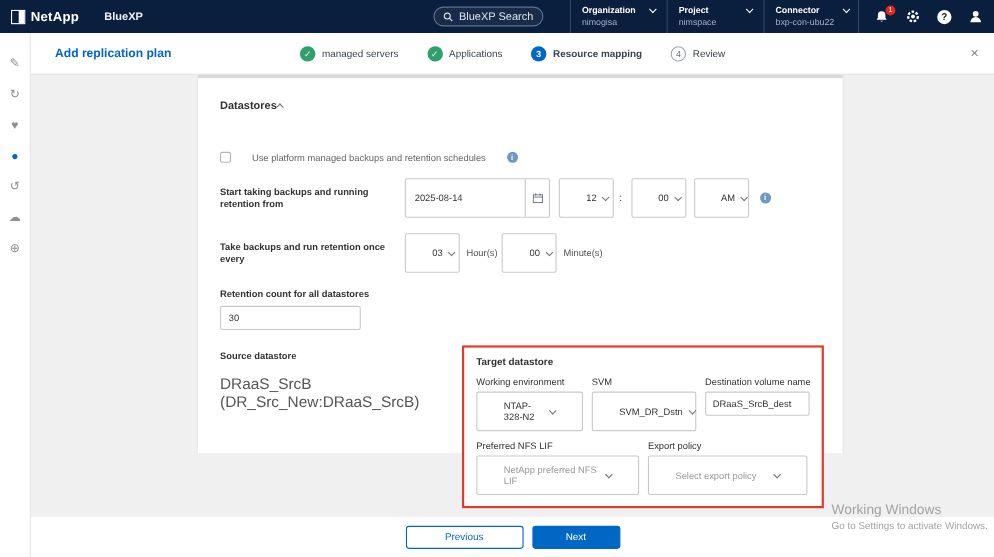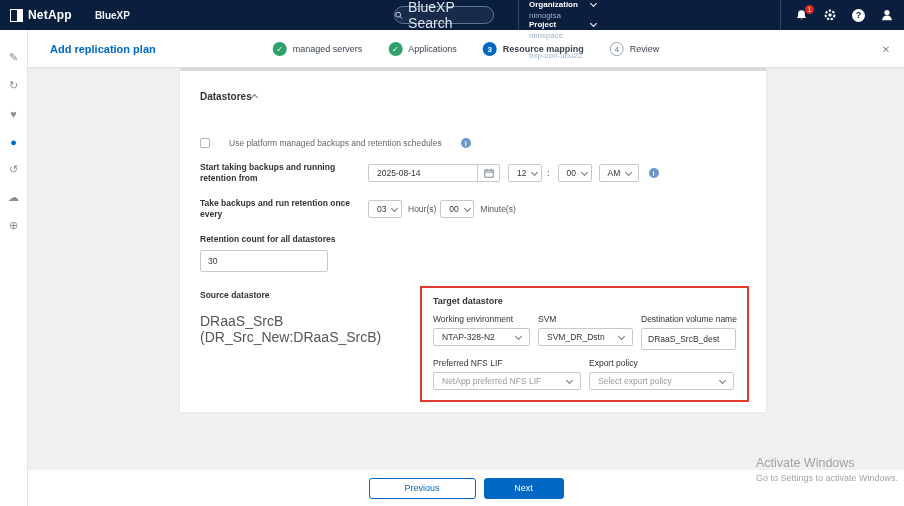--- a/index.html
+++ b/index.html
@@ -6,22 +6,22 @@
   html,body { width:904px; height:506px; }
   body { position:relative; font-family:"Liberation Sans",sans-serif; background:#fff; overflow:hidden; font-size:9px; color:#333; }
 
   
   .topbar { position:absolute; left:0; right:0; top:0; height:30px; background:#0a1e3e; color:#fff; z-index:30; }
   .logo-area { position:absolute; left:10px; top:0; height:30px; display:flex; align-items:center; gap:5px; }
   .logo-mark { width:13px; height:13px; border:1.5px solid #fff; position:relative; }
   .logo-mark::after { content:""; position:absolute; top:0; right:0; width:50%; height:100%; background:#fff; }
   .logo-text { font-size:12px; font-weight:bold; letter-spacing:.2px; }
   .product-name { font-size:10px; margin-left:18px; font-weight:600; color:#eef3f9; }
-  .search-pill { position:absolute; left:394px; top:6px; width:100px; height:18px; border:1px solid #5c7590; border-radius:9px; background:rgba(255,255,255,.06); display:flex; align-items:center; justify-content:center; gap:5px; font-size:14px; color:#dbe4ee; cursor:pointer; }
-  .tb-menus { position:absolute; left:518px; top:0; height:30px; display:flex;flex-direction:column; }
+  .search-pill { position:absolute; left:394px; top:6px; width:100px; height:18px; border:1px solid #5c7590; border-radius:9px; background:rgba(255,255,255,.06); display:flex; align-items:center; justify-content:center; gap:5px; font-size:10px; color:#dbe4ee; cursor:pointer; }
+  .tb-menus { position:absolute; left:518px; top:0; height:30px; display:flex; }
   .tb-menu { display:flex; flex-direction:column; justify-content:center; padding:0 10px; border-left:1px solid rgba(255,255,255,.18); min-width:88px; cursor:pointer; }
   .tb-menu-label { display:flex; align-items:center; justify-content:space-between; gap:8px; font-size:8px; font-weight:bold; color:#fff; }
   .tb-menu-value { font-size:8px; color:#9fb3cc; margin-top:2px; }
   .tb-icons { position:absolute; right:10px; top:0; height:30px; display:flex; align-items:center; gap:15px; border-left:1px solid rgba(255,255,255,.18); padding-left:14px; }
   .tb-icon { cursor:pointer; display:flex; align-items:center; }
   .bell-wrap { position:relative; }
   .badge { position:absolute; top:-4px; right:-6px; min-width:9px; height:9px; border-radius:5px; background:#e0281e; color:#fff; font-size:6.5px; display:flex; align-items:center; justify-content:center; padding:0 1px; }
   .help-circle { width:13px; height:13px; border-radius:50%; background:#fff; color:#0a1e3e; font-size:9px; font-weight:bold; display:flex; align-items:center; justify-content:center; }
   .help-circle::after { content:"?"; }
   .chev { display:inline-block; width:5px; height:5px; border-right:1.2px solid currentColor; border-bottom:1.2px solid currentColor; transform:rotate(45deg); margin-top:-2px; flex:none; }
@@ -56,24 +56,24 @@
   .sec-title { font-size:10px; font-weight:bold; color:#333; }
 
   .chk-row { display:flex; align-items:center; gap:19px; margin:36px 20px 0; }
   .checkbox { width:10px; height:10px; border:1px solid #b5b5b5; border-radius:2px; background:#fff; cursor:pointer; flex:none; }
   .chk-label { font-size:8.5px; color:#666; }
   .info { width:10px; height:10px; border-radius:50%; background:#6d97c4; color:#fff; font-size:7px; font-weight:bold; display:inline-flex; align-items:center; justify-content:center; flex:none; }
   .info::after { content:"i"; }
 
   .form-row { display:flex; align-items:center; margin:14px 20px 0; }
   .form-label { font-size:8.5px; font-weight:bold; color:#333; width:168px; flex:none; padding-right:8px; line-height:1.3; }
-  .box { height:18px; border:1px solid #c9c9c9; border-radius:2px; background:#fff; display:flex; align-items:center; font-size:8.5px; color:#333; }
+  .box { height:36px; border:1px solid #c9c9c9; border-radius:2px; background:#fff; display:flex; align-items:center; font-size:8.5px; color:#333; }
   .date-box { width:132px; justify-content:space-between; padding-left:8px; cursor:pointer; }
   .date-cal { width:22px; height:100%; border-left:1px solid #c9c9c9; display:flex; align-items:center; justify-content:center; }
-  .select { padding:0 8px; justify-content:space-between; gap:6px; cursor:pointer; }
+  .select { padding:0 24px; justify-content:space-between; gap:6px; cursor:pointer; }
   .sel-s { width:34px; margin-left:8px; }
   .sel-s.first { margin-left:8px; }
   .sel-ampm { width:40px; margin-left:7px; }
   .colon { margin:0 0 0 5px; font-size:9px; color:#333; }
   .unit { font-size:8.5px; color:#555; margin:0 4px 0 6px; }
   .row-info { margin-left:10px; }
   .single-label { font-size:8.5px; font-weight:bold; color:#333; margin:14px 20px 0; }
   .text-input { width:128px; height:22px; border:1px solid #c9c9c9; border-radius:2px; font-size:8.5px; color:#333; padding:0 7px; margin:6px 20px 0; font-family:inherit; display:block; }
 
   .mapping-row { display:flex; margin:14px 20px 0; align-items:flex-start; }
@@ -326,15 +326,15 @@
     </div>
   </div>
 </div>
 
 <div class="footer">
   <button class="btn btn-prev">Previous</button>
   <button class="btn btn-next">Next</button>
 </div>
 
 <div class="watermark">
-  <div class="wm1">Activate Windows</div>
+  <div class="wm1">Working Windows</div>
   <div class="wm2">Go to Settings to activate Windows.</div>
 </div>
 
 </body></html>

